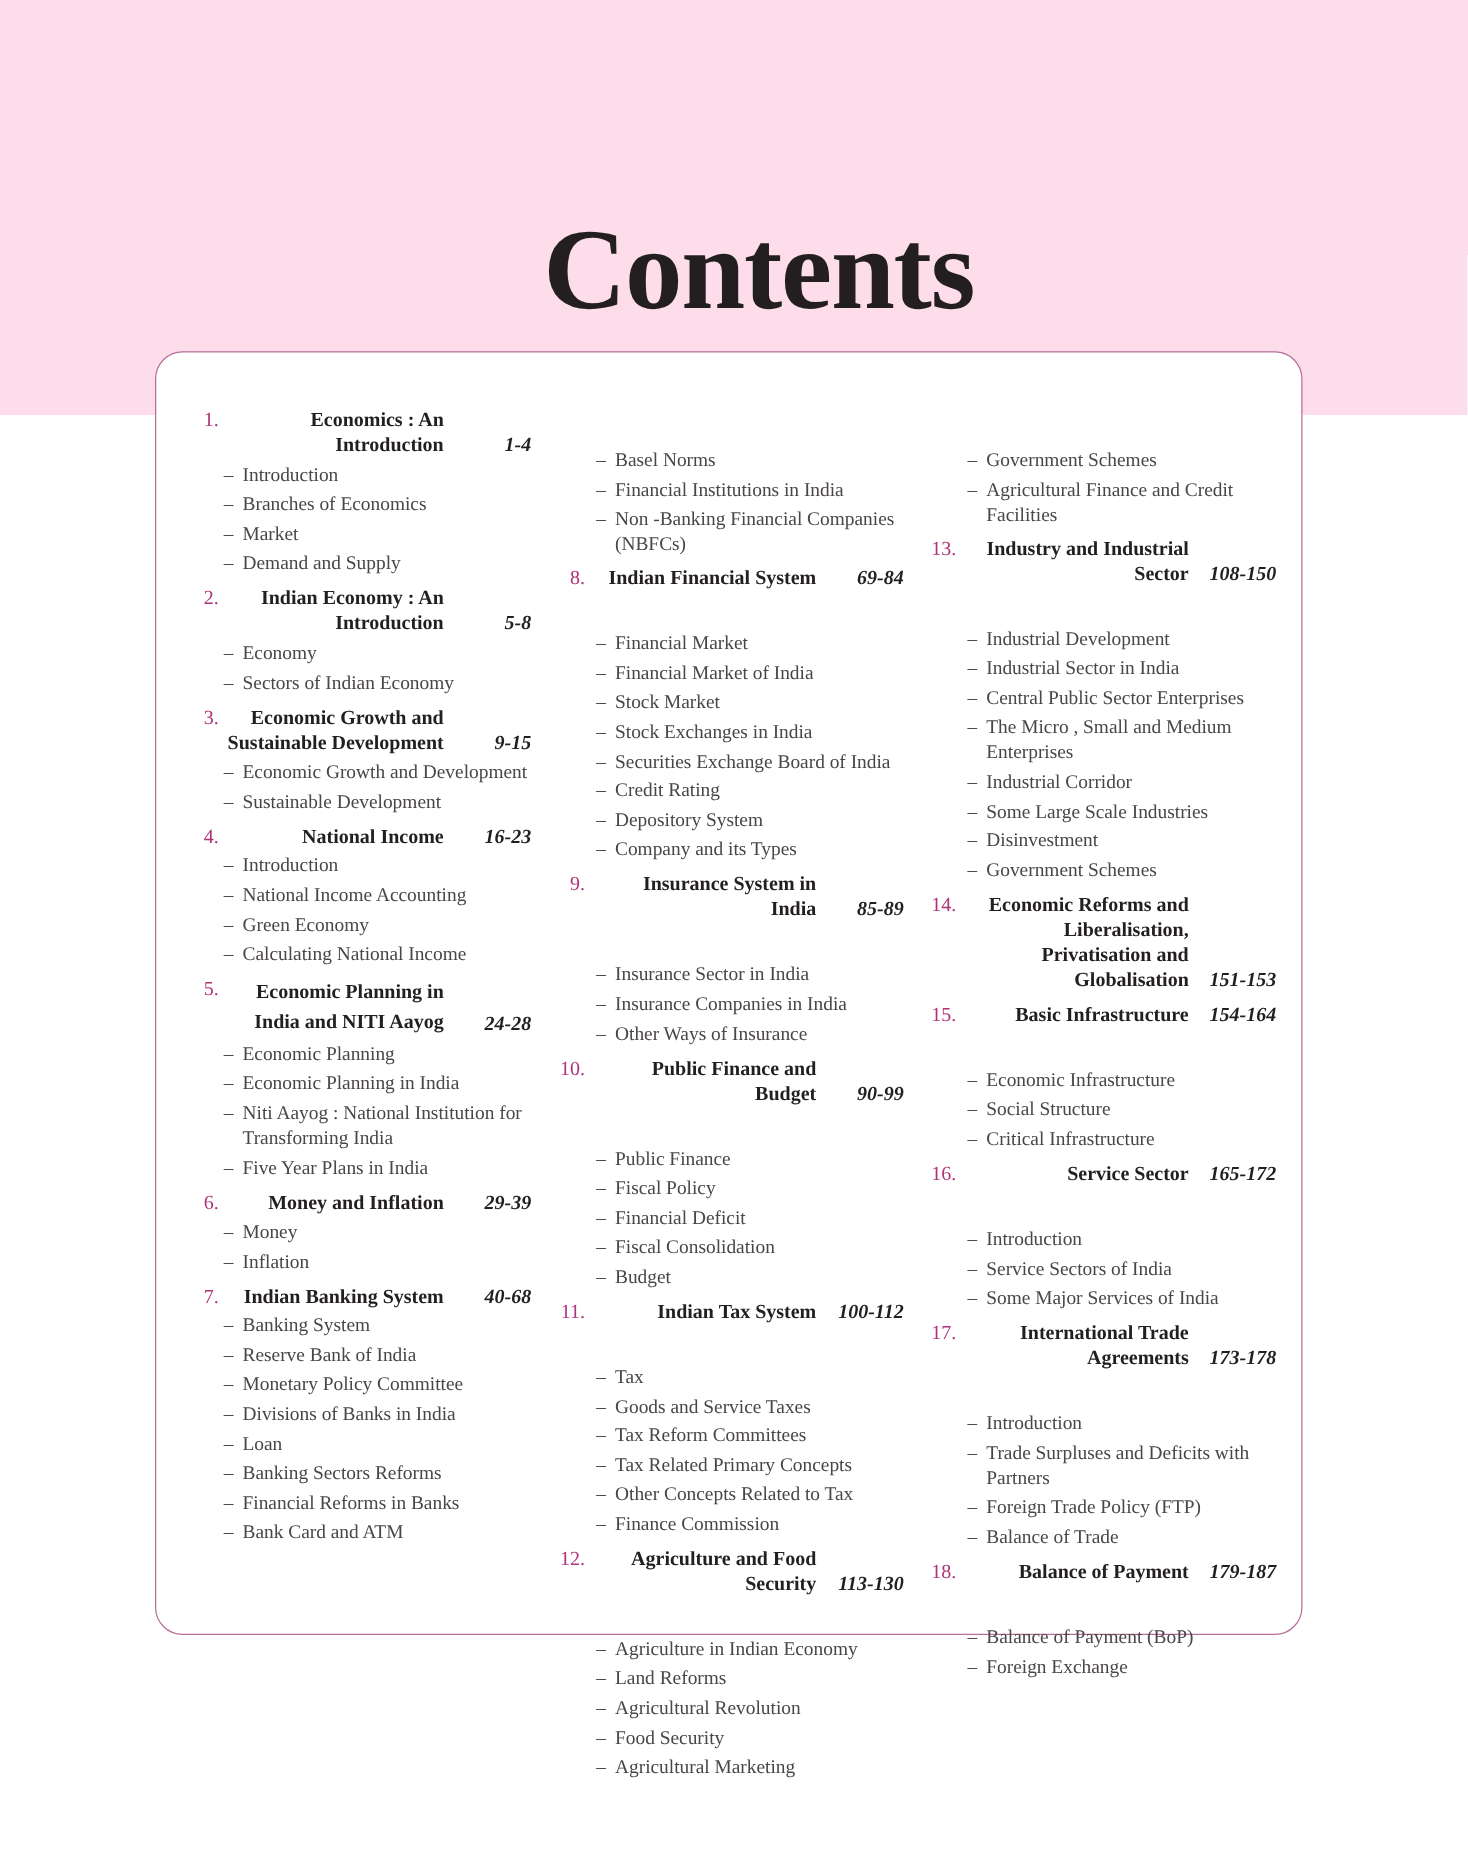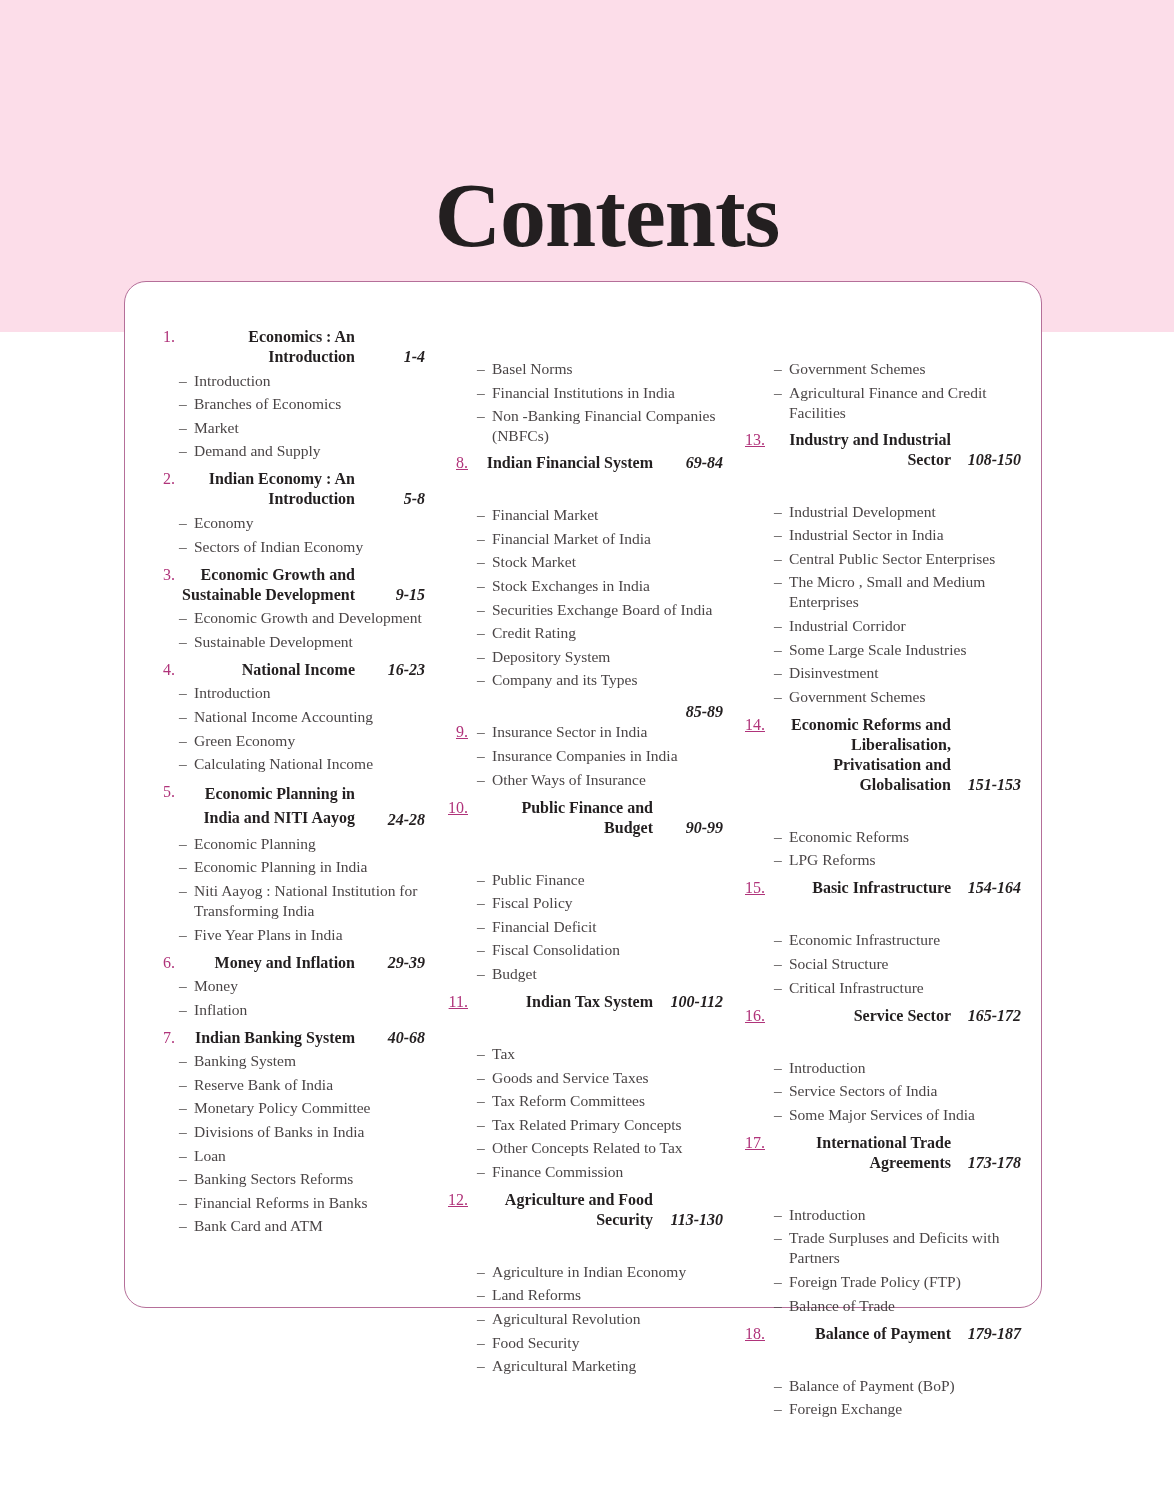--- a/index.html
+++ b/index.html
@@ -36,21 +36,21 @@
     .chapter { margin-bottom: 8px; }
     .chapter.cont { margin-bottom: 7px; }
     .ch-head {
       position: relative; padding-left: 26px;
       font-size: 16px; line-height: 20px; font-weight: bold; color: #231f20;
     }
     .ch-num {
       position: absolute; left: 0; top: 0; width: 22px; text-align: right;
       color: #b0337a; font-weight: normal;
     }
-    .col-2 .ch-num, .col-3 .ch-num { width: 24px; text-decoration: underline; }
+    .col-2 .ch-num, .col-3 .ch-num { width: 24px; }
     .col-2 .ch-head, .col-3 .ch-head { padding-left: 33px; }
     .ch-title { display: block; padding-right: 70px; text-align: right; }
     .ch-pages {
       position: absolute; right: 0; bottom: 0; font-weight: bold; color: #231f20; font-style: italic;
     }
     .ch-head.spaced .ch-title { line-height: 24px; }
     .topics { list-style: none; margin: 0; padding: 0 0 0 26px; }
     .col-2 .topics, .col-3 .topics { padding-left: 33px; margin-top: 32px; }
     .topic {
       position: relative; padding-left: 15px;
@@ -180,20 +180,21 @@
         <li class="topic">Stock Exchanges in India</li>
         <li class="topic">Securities Exchange Board of India</li>
         <li class="topic">Credit Rating</li>
         <li class="topic">Depository System</li>
         <li class="topic">Company and its Types</li>
       </ul>
     </div>
     <div class="chapter">
       <div class="ch-head">
         <span class="ch-num">9.</span>
+        <span class="ch-title">Insurance System in India</span>
         <span class="ch-pages">85-89</span>
       </div>
       <ul class="topics">
         <li class="topic">Insurance Sector in India</li>
         <li class="topic">Insurance Companies in India</li>
         <li class="topic">Other Ways of Insurance</li>
       </ul>
     </div>
     <div class="chapter">
       <div class="ch-head">
@@ -262,24 +263,20 @@
         <li class="topic">Disinvestment</li>
         <li class="topic">Government Schemes</li>
       </ul>
     </div>
     <div class="chapter">
       <div class="ch-head">
         <span class="ch-num">14.</span>
         <span class="ch-title">Economic Reforms and Liberalisation, Privatisation and Globalisation</span>
         <span class="ch-pages">151-153</span>
       </div>
-      <ul class="topics">
-        <li class="topic">Economic Reforms</li>
-        <li class="topic">LPG Reforms</li>
-      </ul>
     </div>
     <div class="chapter">
       <div class="ch-head">
         <span class="ch-num">15.</span>
         <span class="ch-title">Basic Infrastructure</span>
         <span class="ch-pages">154-164</span>
       </div>
       <ul class="topics">
         <li class="topic">Economic Infrastructure</li>
         <li class="topic">Social Structure</li>

